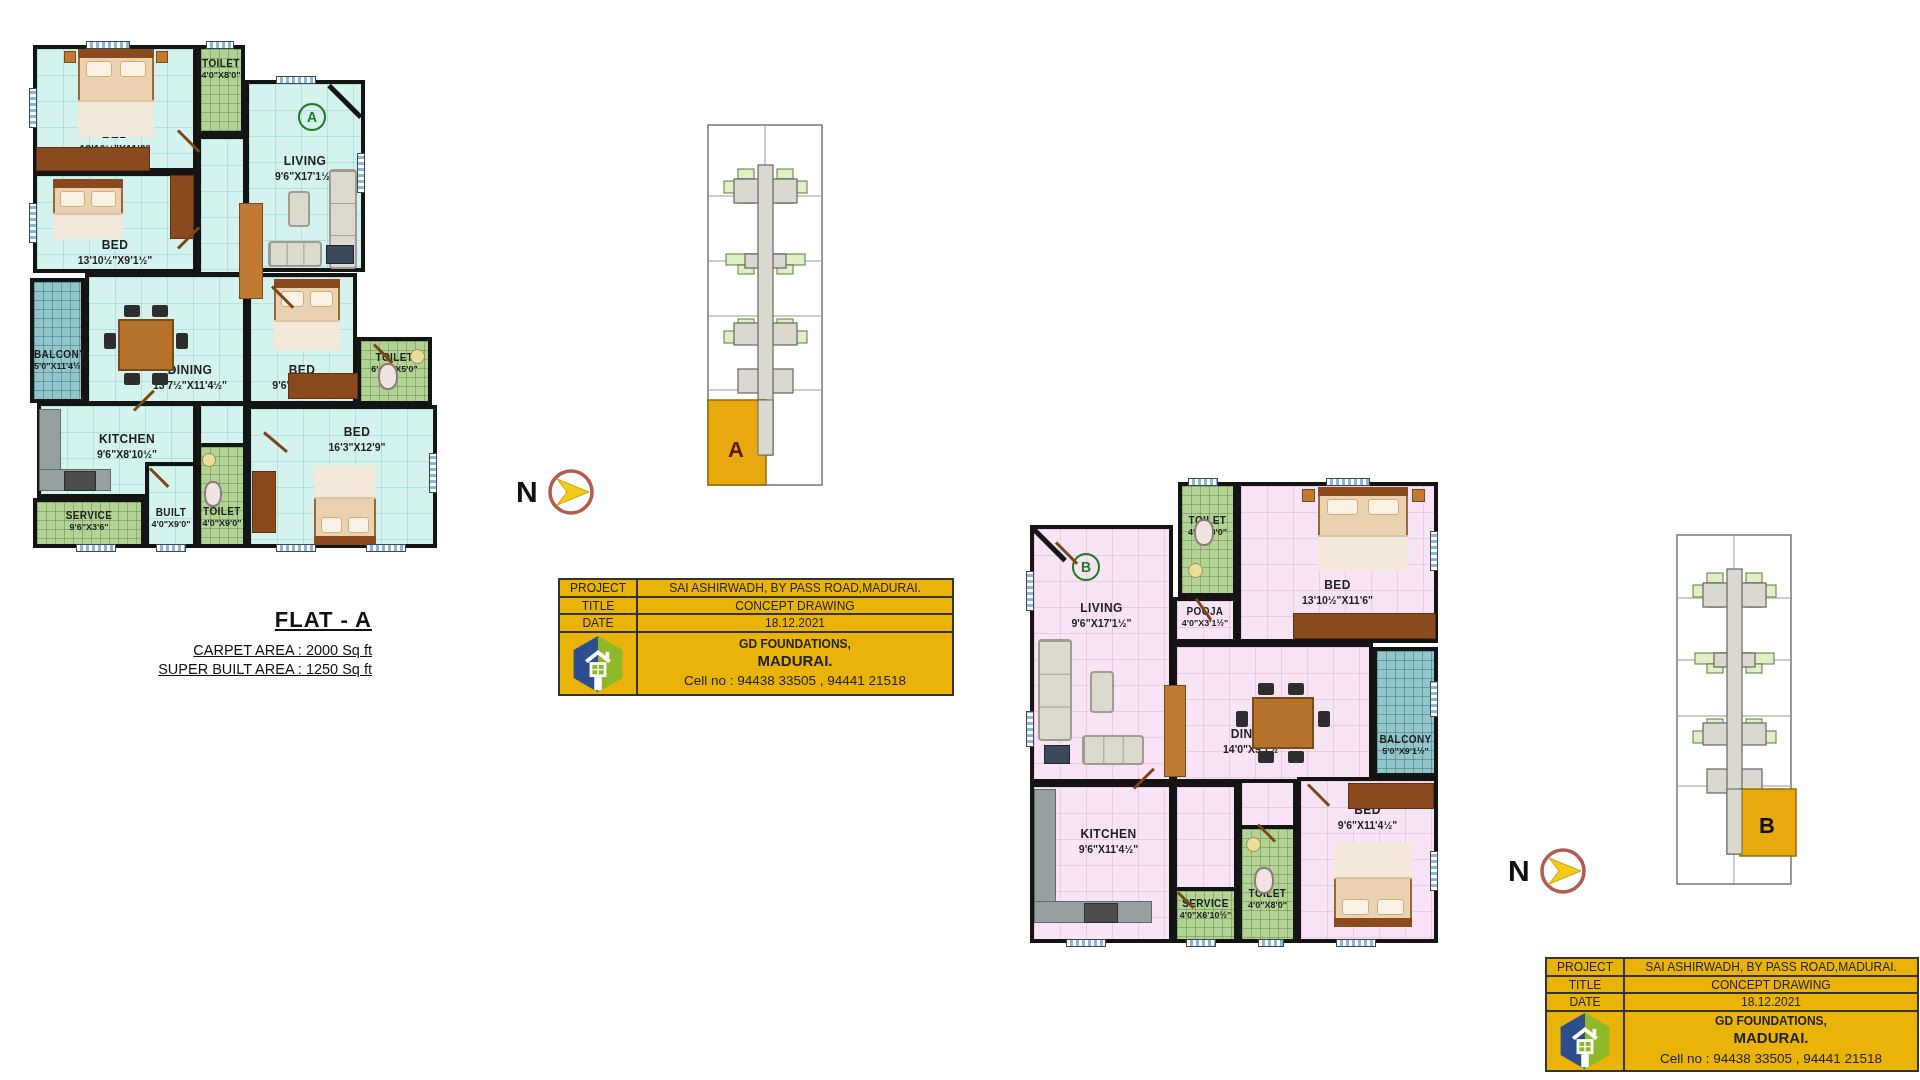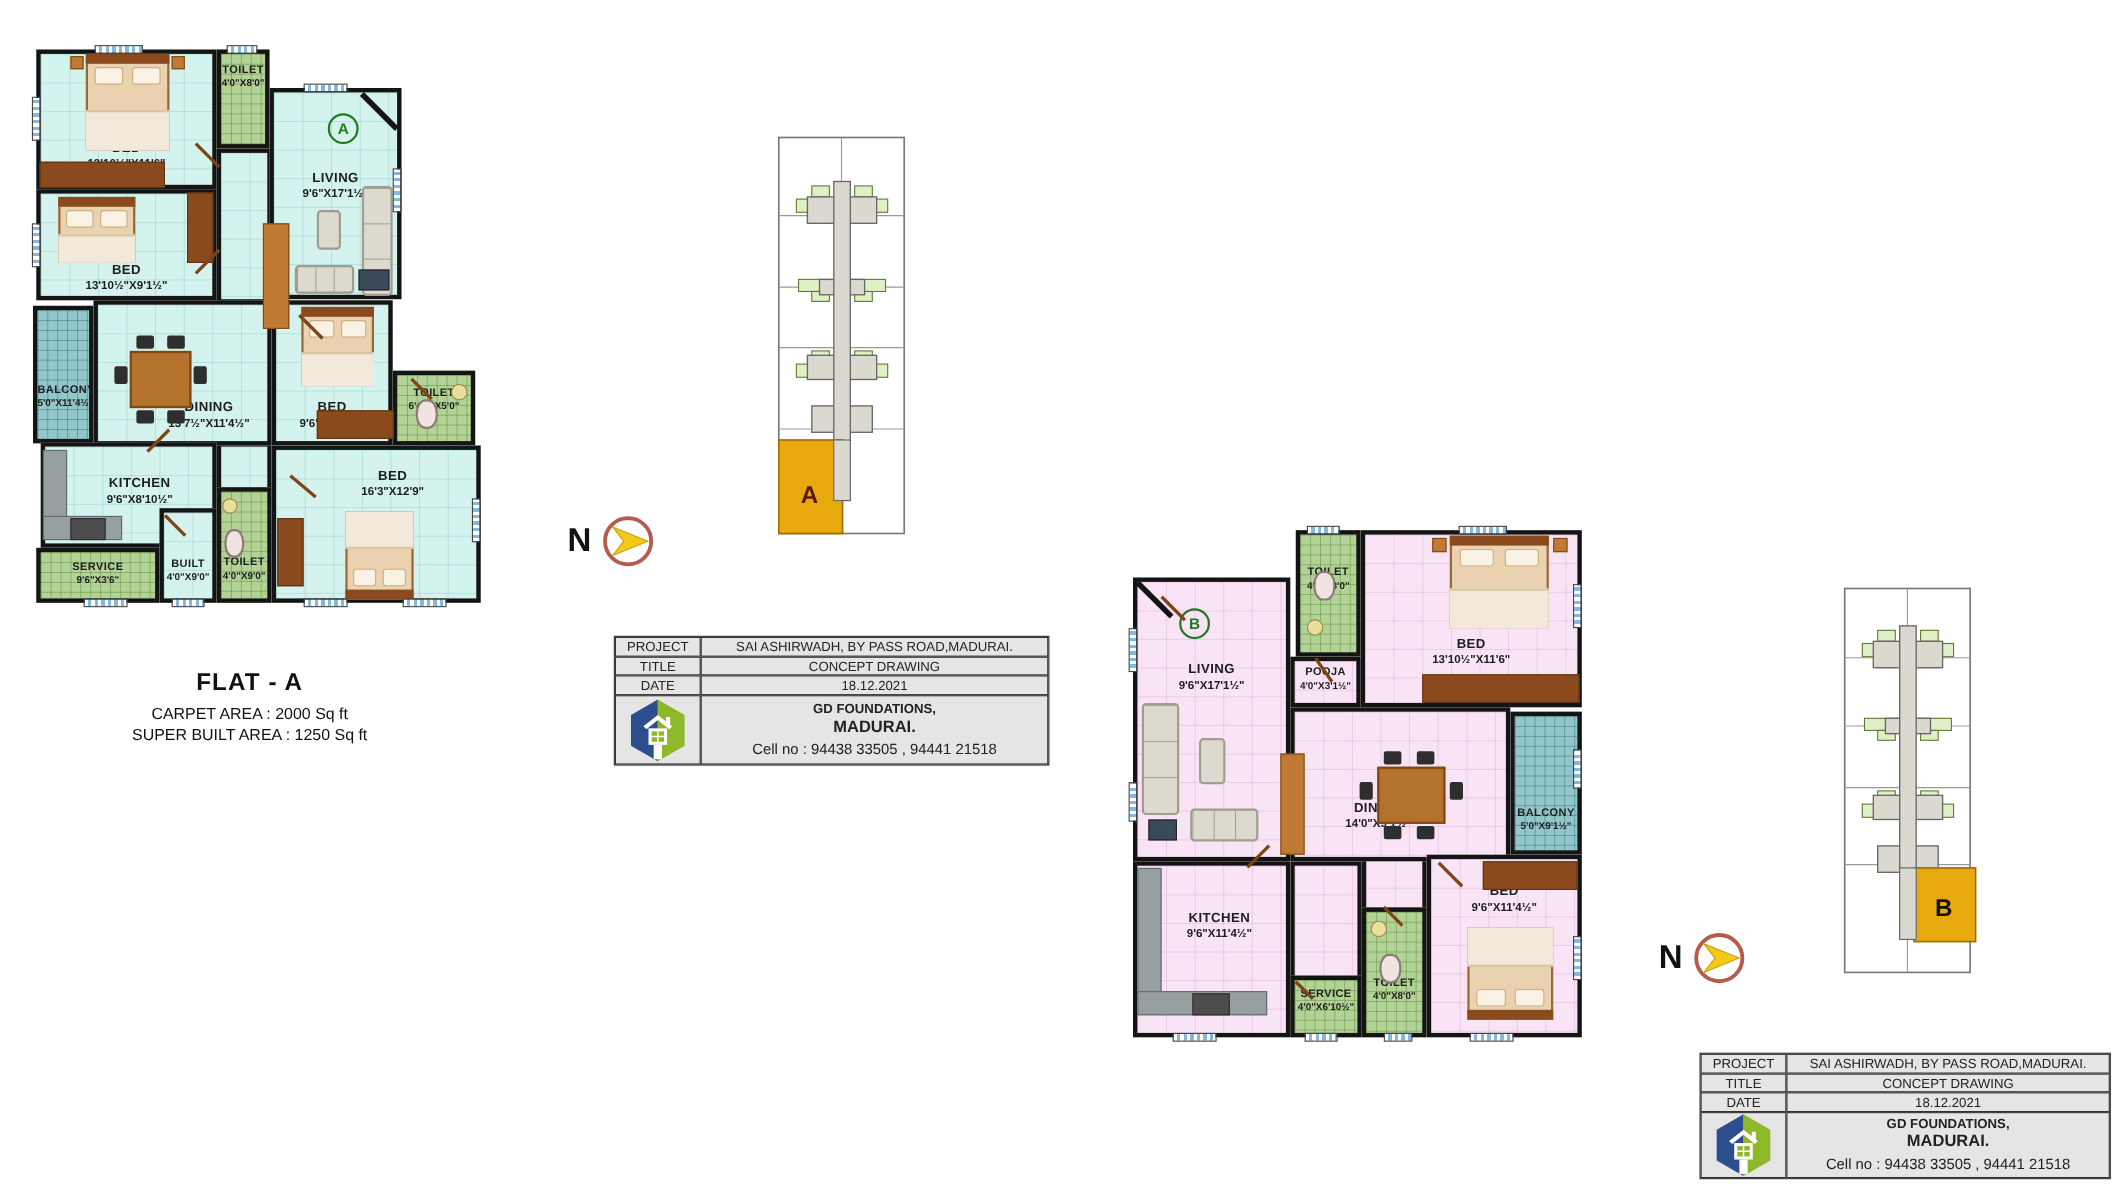--- a/index.html
+++ b/index.html
@@ -56,26 +56,26 @@
   .tv{position:absolute;background:#3a4a5a;border:1px solid #223;z-index:2;}
   .wc{position:absolute;background:#f0e4e0;border:2px solid #8d7a7a;border-radius:45%;box-sizing:border-box;z-index:2;}
   .sink{position:absolute;background:#eadf9a;border:1px solid #9a8a4a;border-radius:50%;z-index:2;}
   .door{position:absolute;height:3px;background:#7a4616;transform-origin:left center;z-index:4;}
   .diag{position:absolute;height:5px;background:var(--wall,#141414);transform-origin:left center;z-index:2;}
   .win{position:absolute;background:repeating-linear-gradient(90deg,#fff 0 3px,#85b8dd 3px 6px);
        border:1px solid #444;box-sizing:border-box;z-index:4;}
   .win.v{background:repeating-linear-gradient(0deg,#fff 0 3px,#85b8dd 3px 6px);}
 
   
-  .caption{position:absolute;text-align:center;color:#111;}
+  .caption{position:absolute;text-align:right;color:#111;text-decoration:underline;}
   .caption .ct{font-size:22px;font-weight:700;letter-spacing:1px;margin-bottom:9px;}
   .caption .cl{font-size:14.5px;margin:3px 0;}
 
   
-  .tblock{position:absolute;background:#e5e5e5;border:1.5px solid #333;display:grid;
+  .tblock{position:absolute;background:#eab308;border:1.5px solid #333;display:grid;
           grid-template-columns:78px 1fr;grid-template-rows:18px 17px 18px 1fr;}
   .tc{border:1px solid #333;display:flex;align-items:center;justify-content:center;
       font-size:12px;padding:0 3px;overflow:hidden;white-space:nowrap;}
   .tc.company{flex-direction:column;line-height:1.25;}
   .co1{font-size:12px;font-weight:700;}
   .co2{font-size:15px;font-weight:700;}
   .co3{font-size:13.5px;margin-top:3px;}
 
   
   .north{position:absolute;display:flex;align-items:center;gap:7px;z-index:5;}

